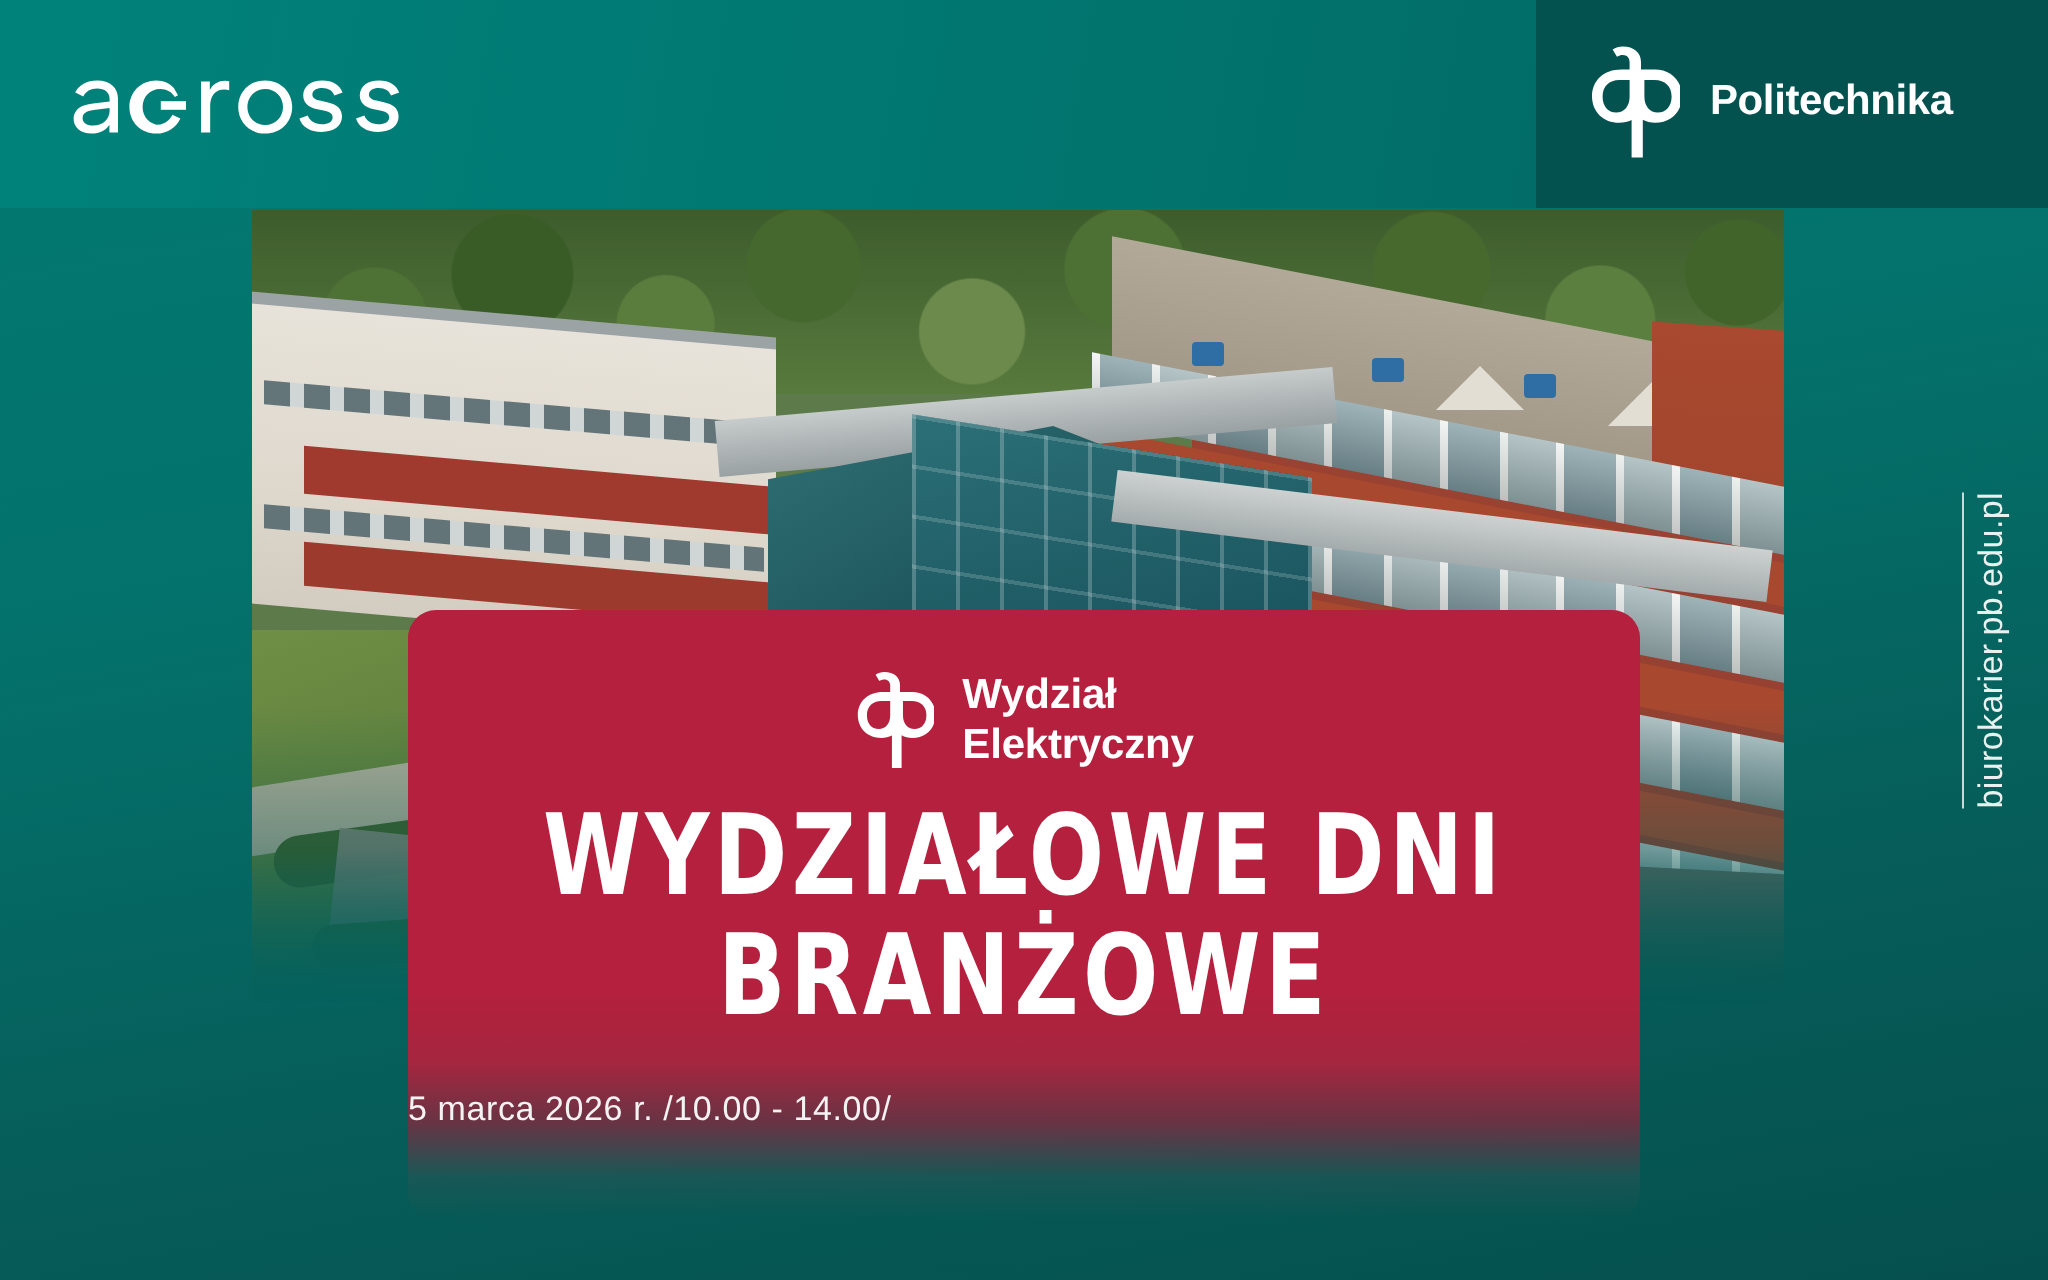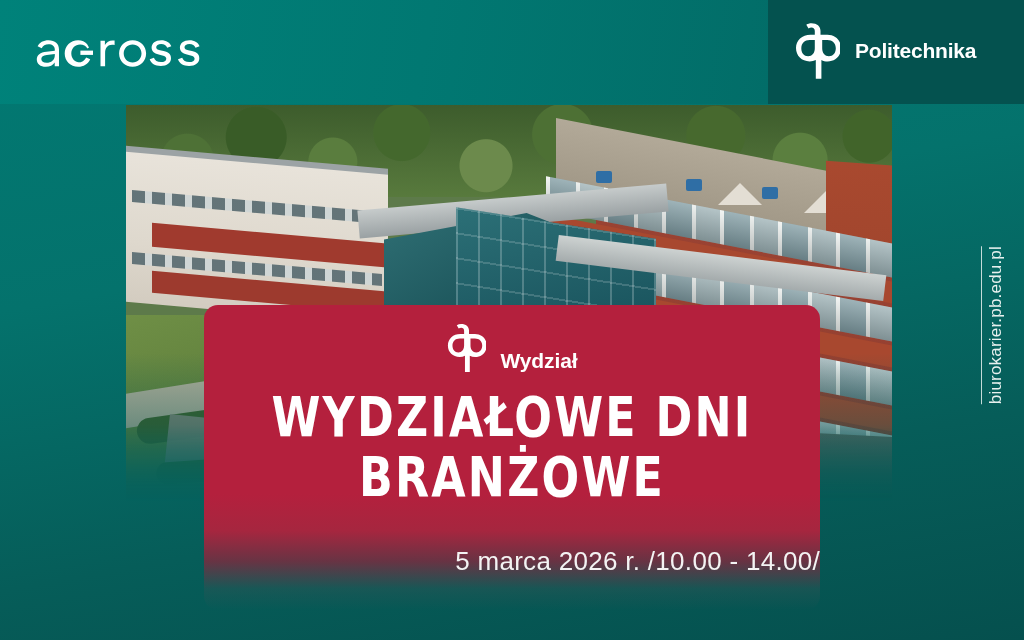--- a/index.html
+++ b/index.html
@@ -213,40 +213,40 @@
   
   .card{
     position:absolute;left:204px;top:305px;width:616px;height:305px;
     border-radius:14px;
     background:linear-gradient(to bottom,
       #b4203d 0%, #b4203d 62%, #a6263f 74%,
       rgba(132,40,62,.78) 84%, rgba(46,84,85,.45) 93%, rgba(5,88,84,0) 100%);
     overflow:hidden;
   }
   .card-head{
-    display:flex;align-items:flex-end;justify-content:center;gap:14px;
-    padding-top:18px;
+    display:flex;align-items:center;justify-content:center;gap:14px;
+    padding-top:30px;
   }
   .we-mark{display:block;}
   .we-name{
     color:#ffffff;font-size:21px;line-height:25px;font-weight:bold;
     letter-spacing:-0.1px;
   }
   .card-title{
     margin:14px 0 0 0;text-align:center;color:#ffffff;
     font-family:"DejaVu Sans Condensed","Liberation Sans Narrow","Liberation Sans",sans-serif;
     font-weight:bold;font-size:56px;line-height:60px;
     letter-spacing:2.5px;
     transform:scaleX(.88);
     text-transform:uppercase;
   }
   .card-title .ln{display:block;}
   .card-date{
-    margin-top:40px;text-align:right;color:#f3f3f3;
-    font-size:26px;line-height:28px;letter-spacing:.3px;
+    margin-top:22px;text-align:left;color:#f3f3f3;
+    font-size:17px;line-height:28px;letter-spacing:.3px;
   }
 
   
   .vurl{
     position:absolute;right:18px;top:246px;
     color:#e8f1ef;font-size:17px;letter-spacing:.2px;
     writing-mode:vertical-rl;text-orientation:mixed;
     transform:rotate(180deg);
     border-right:1px solid rgba(232,241,239,.85);
     padding-right:4px;
@@ -350,20 +350,21 @@
   <div class="card">
 
     <div class="card-head">
       <svg class="we-mark" width="40" height="50" viewBox="0 0 46 58" aria-hidden="true">
         <g fill="#ffffff">
           <path d="M17.4 1.2c-1.9 0-3.6.5-5.1 1.5l2.2 3.7c1-.6 1.9-.9 2.9-.9 2.1 0 3.4 1.4 3.4 3.6v3.6h-4.2C7.9 12.7 2 18.2 2 26.1c0 7.8 5.7 13.3 13.6 13.3 2.3 0 4.4-.5 6.2-1.4v18.8h5.6V37.9c1.8 1 3.9 1.5 6.2 1.5C41.5 39.4 47 33.9 47 26.1c0-7.9-5.7-13.4-13.6-13.4h-6.9V8.9c0-4.7-3.6-7.7-9.1-7.7zm-1.7 16.8h5.1v8.2c0 4.9-2.7 8-6.7 8-4.1 0-6.8-3.1-6.8-8 0-5 3.3-8.2 8.4-8.2zm17.6 0c5.2 0 8.5 3.2 8.5 8.2 0 4.9-2.8 8-6.9 8-4 0-6.7-3.1-6.7-8V18h5.1z"></path>
         </g>
       </svg>
       <div class="we-name">
         <div>Wydział</div>
+        <div>Elektryczny</div>
       </div>
     </div>
 
     <div class="card-title">
       <span class="ln">WYDZIAŁOWE DNI</span>
       <span class="ln">BRANŻOWE</span>
     </div>
 
     <div class="card-date">5 marca 2026 r. /10.00 - 14.00/</div>
   </div>

